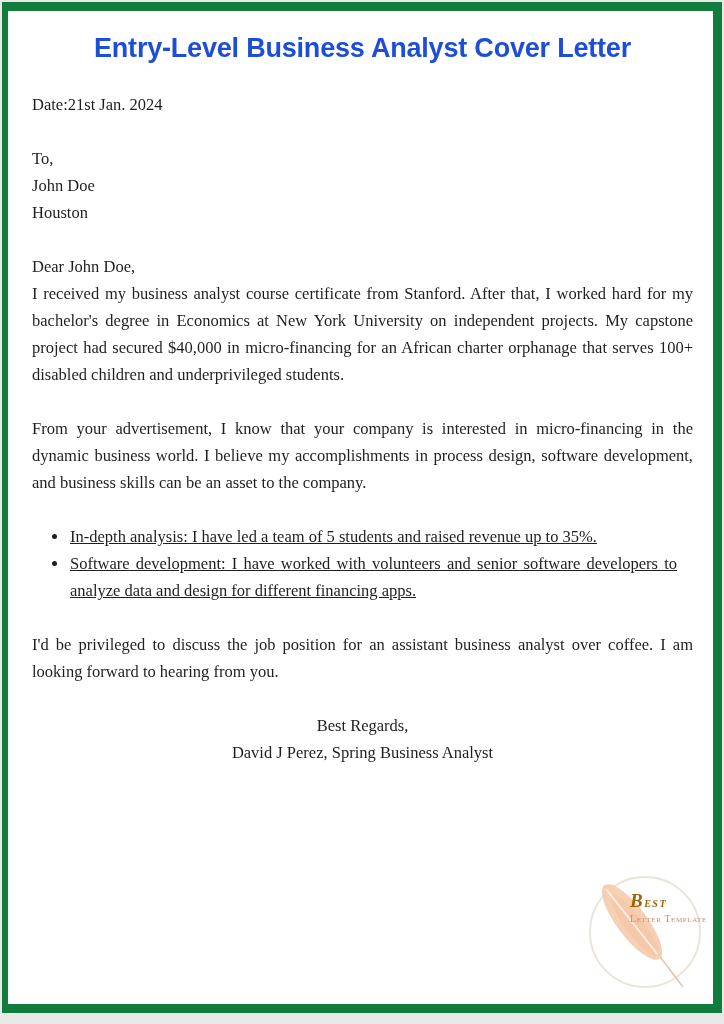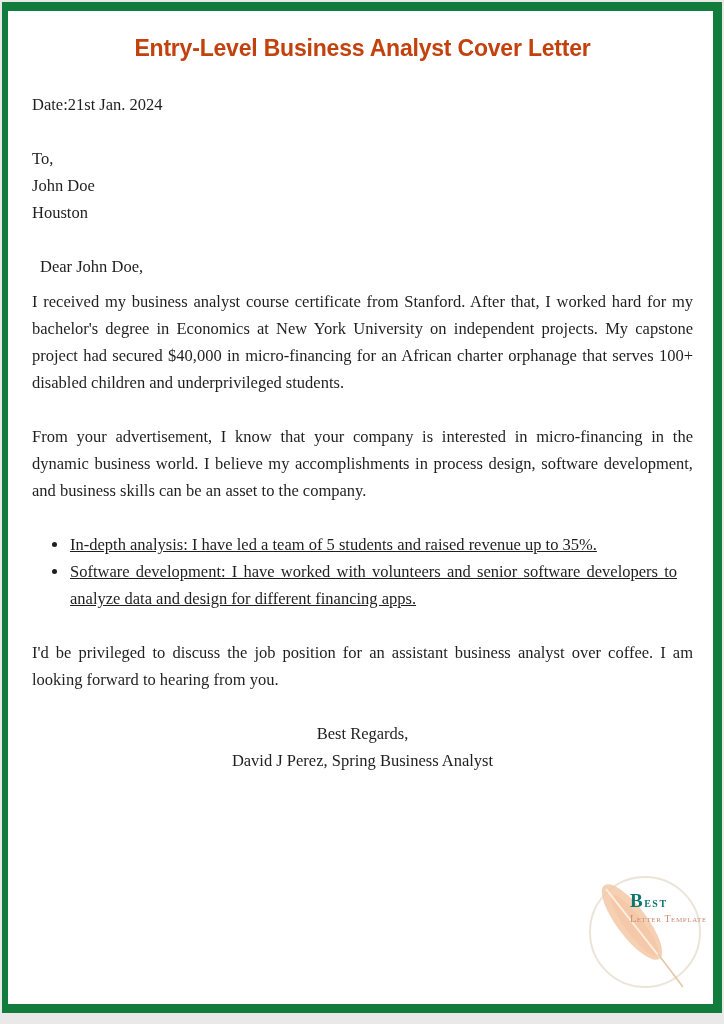--- a/index.html
+++ b/index.html
@@ -31,32 +31,32 @@
     font-size:16.5px;
     line-height:27px;
     height:100%;
     box-sizing:border-box;
   }
   h1.title{
     margin:0 0 31px 0;
     text-align:center;
     font-family:"Liberation Sans", sans-serif;
     font-weight:700;
-    font-size:23px;
+    font-size:27px;
     letter-spacing:-0.2px;
-    color:#c2410c;
+    color:#1d4ed8;
     line-height:24px;
   }
   .block{margin:0 0 27px 0;}
   .block p{margin:0;}
   p.para{
     margin:0 0 27px 0;
     text-align:justify;
   }
-  p.salutation{margin:8px;}
+  p.salutation{margin:0;}
   ul.points{
     margin:0 16px 27px 0;
     padding:0 0 0 37px;
     text-decoration:underline;
   }
   ul.points li{
     text-align:justify;
     padding-left:1px;
   }
   .signoff p{margin:0;text-align:center;}
@@ -71,24 +71,25 @@
   }
   .watermark svg{position:absolute;inset:0;}
   .wm-text{
     position:absolute;
     top:19px;
     left:42px;
     font-family:"Liberation Serif", serif;
     line-height:1;
   }
   .wm-brand{
-    color:#0f766e;
+    color:#a16207;
     font-variant:small-caps;
     letter-spacing:1.5px;
     white-space:nowrap;
+    font-style:italic;
   }
   .wm-brand .wm-b{font-size:19px;font-weight:700;}
   .wm-brand .wm-est{font-size:14px;font-weight:700;}
   .wm-tagline{
     margin-top:3px;
     font-size:10px;
     color:#cd8c6d;
     font-variant:small-caps;
     letter-spacing:0.6px;
     white-space:nowrap;

